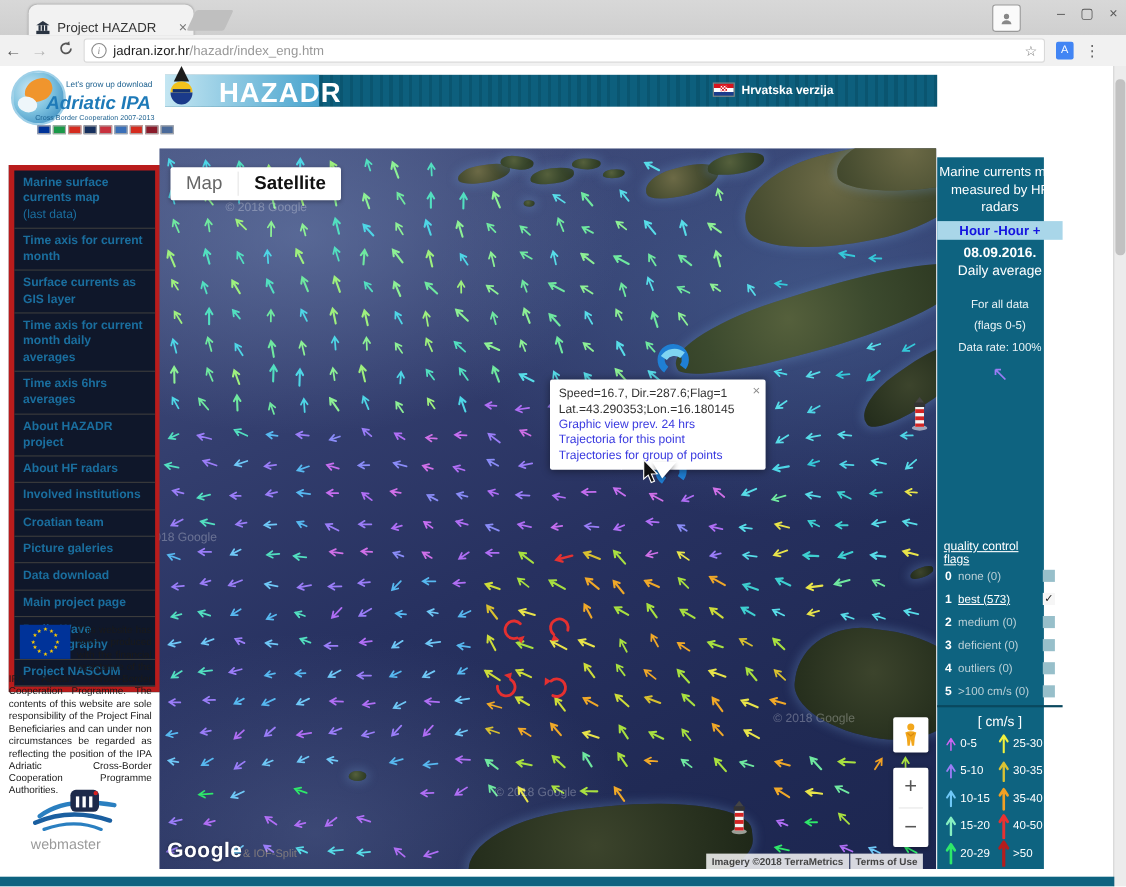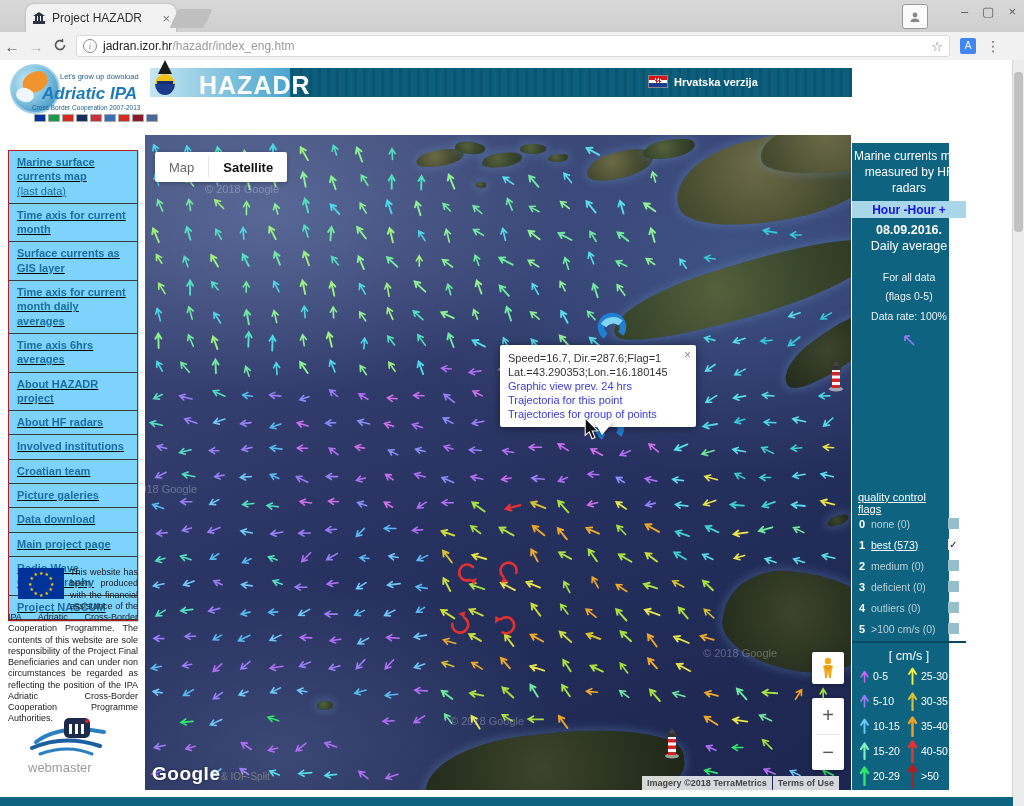--- a/index.html
+++ b/index.html
@@ -1,21 +1,21 @@
 <!DOCTYPE html>
 <html><head>
 <meta charset="utf-8">
 <title>Project HAZADR</title>
 <style>
   html,body{margin:0;padding:0;}
   body{width:1024px;height:806px;position:relative;font-family:"Liberation Sans",sans-serif;background:#fff;overflow:hidden;}
 
   
   #tabbar{position:absolute;left:0;top:0;width:1024px;height:32px;background:linear-gradient(#d8d8d8,#cfcfcf);}
-  #tab{position:absolute;left:26px;top:4px;width:138px;height:28px;background:#f2f2f2;border-radius:8px 8px 0 0;display:flex;align-items:center;padding:0 6px;box-shadow:0 0 2px rgba(0,0,0,.25);}
+  #tab{position:absolute;left:26px;top:4px;width:138px;height:28px;background:#f2f2f2;border-radius:8px 8px 0 0;display:flex;align-items:flex-end;padding:0 6px;box-shadow:0 0 2px rgba(0,0,0,.25);}
   #tab .title{font-size:12px;color:#333;margin-left:6px;white-space:nowrap;overflow:hidden;flex:1;}
   #tab .close{color:#777;font-size:13px;margin-left:4px;cursor:default;}
   #newtab{position:absolute;left:174px;top:9px;width:34px;height:19px;background:#bfbfbf;transform:skewX(-25deg);border-radius:2px;}
   #winctl{position:absolute;right:8px;top:4px;display:flex;gap:14px;align-items:center;color:#5a5a5a;font-size:13px;}
   #profilebox{position:absolute;right:96px;top:4px;width:24px;height:23px;border:1px solid #9a9a9a;border-radius:3px;background:#fafafa;display:flex;align-items:center;justify-content:center;}
   #addrbar{position:absolute;left:0;top:32px;width:1024px;height:28px;background:#f1f1f1;border-bottom:1px solid #c9c9c9;display:flex;align-items:center;}
   .navbtn{width:24px;text-align:center;font-size:15px;color:#555;}
   .navbtn.dim{color:#b5b5b5;}
   #urlfield{height:20px;background:#fff;border:1px solid #d9d9d9;border-radius:3px;flex:0 0 860px;margin-left:4px;display:flex;align-items:center;font-size:12px;padding:0 6px;}
   #urlfield .info{width:12px;height:12px;border:1px solid #8a8a8a;border-radius:50%;color:#8a8a8a;font-size:9px;line-height:12px;text-align:center;margin-right:6px;flex:none;font-family:"Liberation Serif",serif;font-style:italic;}
@@ -39,41 +39,41 @@
   #banner{position:absolute;left:150px;top:68px;width:702px;height:29px;background:repeating-linear-gradient(90deg,#0d5f7d 0px,#0d5f7d 6px,#0a5570 6px,#0a5570 9px);}
   #banner-light{position:absolute;left:0;top:0;width:140px;height:29px;background:linear-gradient(90deg,#c4e6f2,#49a4ce);}
   #banner-title{position:absolute;left:36px;top:3px;font-size:25px;font-weight:bold;color:#fff;letter-spacing:1px;margin-left:13px;}
   #buoy{position:absolute;left:1px;top:-10px;}
   #lang{position:absolute;left:498px;top:7px;display:flex;align-items:center;gap:6px;}
   #lang .flag{width:18px;height:11px;background:linear-gradient(#d8141e 33%,#fff 33%,#fff 66%,#1b3c8c 66%);border:1px solid #888;position:relative;}
   #lang .flag:after{content:"";position:absolute;left:6px;top:2px;width:6px;height:5px;background:repeating-conic-gradient(#d8141e 0 25%,#fff 0 50%) 0 0/3px 3px;}
   #lang .txt{color:#fff;font-size:11px;font-weight:bold;}
 
   
-  #menu{position:absolute;left:8px;top:150px;width:128px;background:#7dd3fc;border:1px solid #b91c1c;box-shadow:1px 1px 0 #ccc;text-decoration:underline;}
+  #menu{position:absolute;left:8px;top:150px;width:128px;background:#0f172a;border:5px solid #b91c1c;box-shadow:1px 1px 0 #ccc;}
   .mitem{padding:4px 8px 5px 8px;border-bottom:1px solid #3c3c3c;font-size:11px;font-weight:bold;color:#1a6e9e;line-height:1.3;cursor:pointer;}
   .mitem .sub{font-weight:normal;display:block;}
   #disclaimer{position:absolute;left:8px;top:567px;width:130px;font-size:9px;color:#1a1a1a;text-align:justify;line-height:1.25;}
   #euflag{float:left;width:46px;height:31px;background:#003399;margin:1px 6px 2px 10px;position:relative;}
   #euflag span{position:absolute;color:#ffcc00;font-size:5px;line-height:5px;}
   #izor-logo{position:absolute;left:30px;top:712px;width:80px;height:48px;}
   #webmaster{position:absolute;left:28px;top:760px;font-size:13px;color:#9a9a9a;}
 
   
   #map{position:absolute;left:145px;top:135px;width:706px;height:655px;overflow:hidden;background:
     radial-gradient(ellipse 420px 260px at 18% 12%,rgba(110,130,175,.55),rgba(0,0,0,0) 70%),
     radial-gradient(ellipse 500px 300px at 85% 20%,rgba(80,110,160,.5),rgba(0,0,0,0) 70%),
     radial-gradient(ellipse 420px 260px at 20% 95%,rgba(90,105,150,.45),rgba(0,0,0,0) 70%),
     linear-gradient(155deg,#46527f 0%,#333e6e 30%,#273160 55%,#202a55 80%,#1c2650 100%);}
   .island{position:absolute;background:radial-gradient(circle at 40% 35%,#55603c 0%,#3c4a2e 45%,#2a351f 100%);box-shadow:0 0 9px 3px rgba(110,150,200,.30);border-radius:45% 55% 50% 60%/60% 45% 55% 45%;}
   .island.dark{background:radial-gradient(circle at 45% 40%,#3c442c 0%,#2a3320 55%,#1d2617 100%);}
   .island.tan{background:radial-gradient(circle at 40% 30%,#6c6a46 0%,#4a4f32 50%,#2e3722 100%);}
   #arrows{position:absolute;left:0;top:0;}
   .wm{position:absolute;color:rgba(255,255,255,.28);font-size:11px;white-space:nowrap;}
-  #maptype{position:absolute;left:10px;top:17px;height:30px;background:#fff;display:flex;box-shadow:0 1px 4px rgba(0,0,0,.3);border-radius:2px;font-size:13px;}
+  #maptype{position:absolute;left:10px;top:17px;height:30px;background:#fff;display:flex;box-shadow:0 1px 4px rgba(0,0,0,.3);border-radius:2px;font-size:17px;}
   #maptype .mt{padding:0 14px;display:flex;align-items:center;color:#666;}
   #maptype .mt.sel{font-weight:bold;color:#111;}
   #maptype .sep{width:1px;background:#e6e6e6;margin:4px 0;}
   #popup{position:absolute;left:355px;top:210px;width:180px;background:#fff;border-radius:2px;box-shadow:0 1px 8px rgba(0,0,0,.45);padding:6px 8px;font-size:11px;line-height:1.28;color:#333;}
   #popup .lnk{color:#3a3ae0;display:block;cursor:pointer;}
   #popup .x{position:absolute;right:5px;top:3px;color:#8a8a8a;font-size:12px;cursor:pointer;}
   #popup-tail{position:absolute;left:448px;top:285px;width:0;height:0;border-left:9px solid transparent;border-right:13px solid transparent;border-top:15px solid #fff;filter:drop-shadow(0 2px 2px rgba(0,0,0,.3));}
   #pegman{position:absolute;left:667px;top:517px;width:32px;height:32px;background:#fff;border-radius:2px;box-shadow:0 1px 4px rgba(0,0,0,.3);display:flex;align-items:center;justify-content:center;}
   #zoomctl{position:absolute;left:667px;top:563px;width:32px;height:72px;background:#fff;border-radius:2px;box-shadow:0 1px 4px rgba(0,0,0,.3);display:flex;flex-direction:column;}
   #zoomctl .zb{flex:1;display:flex;align-items:center;justify-content:center;font-size:20px;color:#565656;cursor:pointer;}

